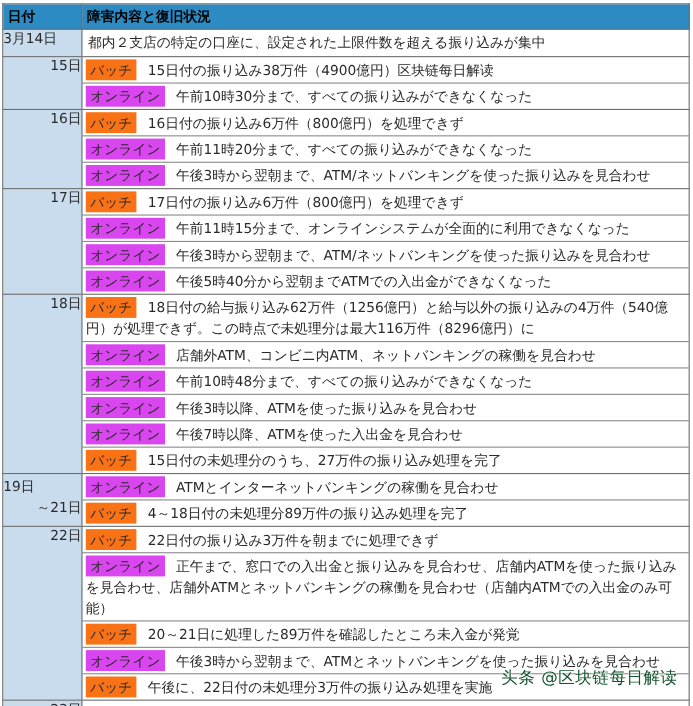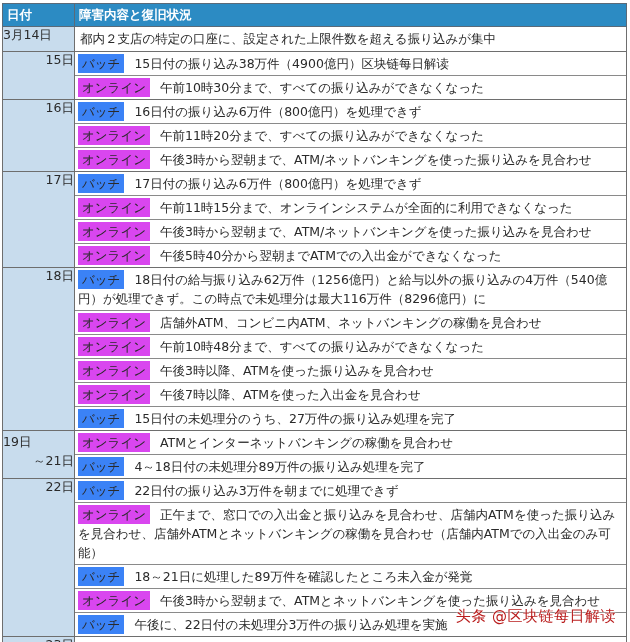--- a/index.html
+++ b/index.html
@@ -1,35 +1,35 @@
 <!DOCTYPE html>
 <html><head>
 <meta charset="utf-8">
 <style>
   html, body { margin: 0; padding: 0; background: #ffffff; }
   body { width: 630px; height: 642px; overflow: hidden; position: relative;
          font-family: "DejaVu Sans", "Liberation Sans", sans-serif; color: #2a2a2a; }
   table.tbl { position: absolute; left: 2px; top: 3px; width: 624px; border-collapse: collapse;
               table-layout: fixed; font-size: 12.5px; }
-  table.tbl th { background: #2c8bc3; color: #ffffff; font-weight: bold; text-align: left;
+  table.tbl th { background: #2c8bc3; color: #000000; font-weight: bold; text-align: left;
                  padding: 0 4px; height: 22px; border: 1px solid #5a6a78; font-size: 12.5px; }
   table.tbl td { border: 1px solid #6e6e6e; padding: 0; vertical-align: top; }
   td.date { background: #c8dced; font-weight: normal; text-align: right; padding: 3px 5px 0 2px;
             white-space: nowrap; }
   td.date.first { text-align: left; }
   td.date.multi { text-align: left; line-height: 19px; padding-top: 1px; margin-top: 43px; }
   td.date.multi .l2 { display: block; text-align: right; }
   td.cell { background: #ffffff; }
   td.cell.plain { padding: 4px 5px 0 5px; height: 20px; }
   .row { border-top: 1px solid #8a8a8a; padding: 2px 4px 2px 3px; line-height: 19px; min-height: 19px; }
   .row:first-child { border-top: none; }
   .tag { display: inline-block; padding: 0 4px; line-height: 19px; margin-right: 10px; }
-  .tag.batch { background: #3b82f6; }
+  .tag.batch { background: #f97316; }
   .tag.online { background: #d946ef; }
-  .watermark { position: absolute; right: 14px; bottom: 16px; font-size: 15px; color: #b91c1c;
+  .watermark { position: absolute; right: 14px; bottom: 16px; font-size: 15px; color: #14532d;
                letter-spacing: 0.5px; text-shadow: 0 0 2px #fff, 0 0 2px #fff; }
 </style>
 </head>
 <body>
 
 <table class="tbl">
   <colgroup>
       <col style="width:72px">
       <col style="width:552px">
     </colgroup>
@@ -94,21 +94,21 @@
         <div class="row"><span class="tag online">オンライン</span><span>ATMとインターネットバンキングの稼働を見合わせ</span></div>
         <div class="row"><span class="tag batch">バッチ</span><span>4～18日付の未処理分89万件の振り込み処理を完了</span></div>
       </td>
     </tr>
 
     <tr>
       <td class="date">22日</td>
       <td class="cell">
         <div class="row"><span class="tag batch">バッチ</span><span>22日付の振り込み3万件を朝までに処理できず</span></div>
         <div class="row"><span class="tag online">オンライン</span><span>正午まで、窓口での入出金と振り込みを見合わせ、店舗内ATMを使った振り込みを見合わせ、店舗外ATMとネットバンキングの稼働を見合わせ（店舗内ATMでの入出金のみ可能）</span></div>
-        <div class="row"><span class="tag batch">バッチ</span><span>18～21日に処理した89万件を確認したところ未入金が発覚</span></div>
+        <div class="row"><span class="tag batch">バッチ</span><span>20～21日に処理した89万件を確認したところ未入金が発覚</span></div>
         <div class="row"><span class="tag online">オンライン</span><span>午後3時から翌朝まで、ATMとネットバンキングを使った振り込みを見合わせ</span></div>
         <div class="row"><span class="tag batch">バッチ</span><span>午後に、22日付の未処理分3万件の振り込み処理を実施</span></div>
       </td>
     </tr>
 
     <tr>
       <td class="date">23日</td>
       <td class="cell plain">入出金や振り込みなどが復旧</td>
     </tr>
   </tbody>

